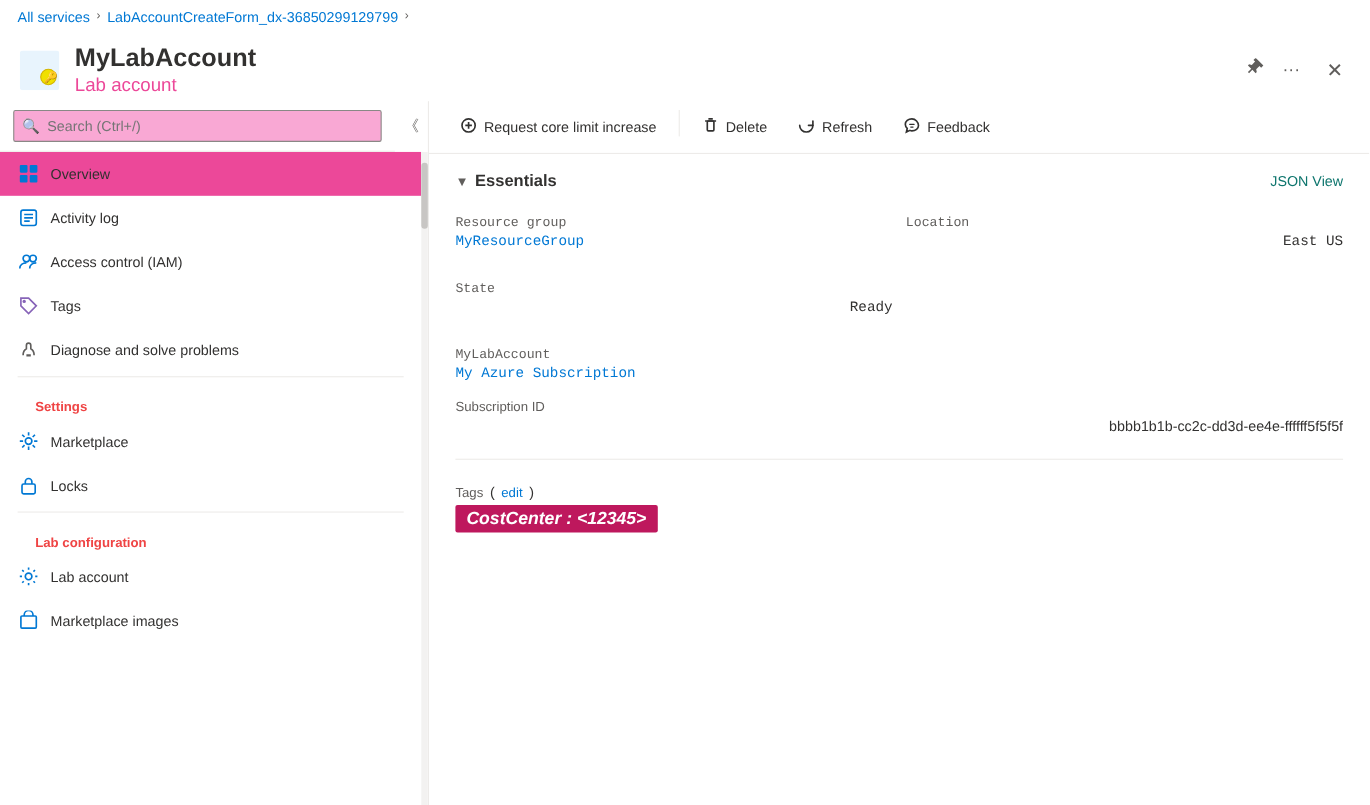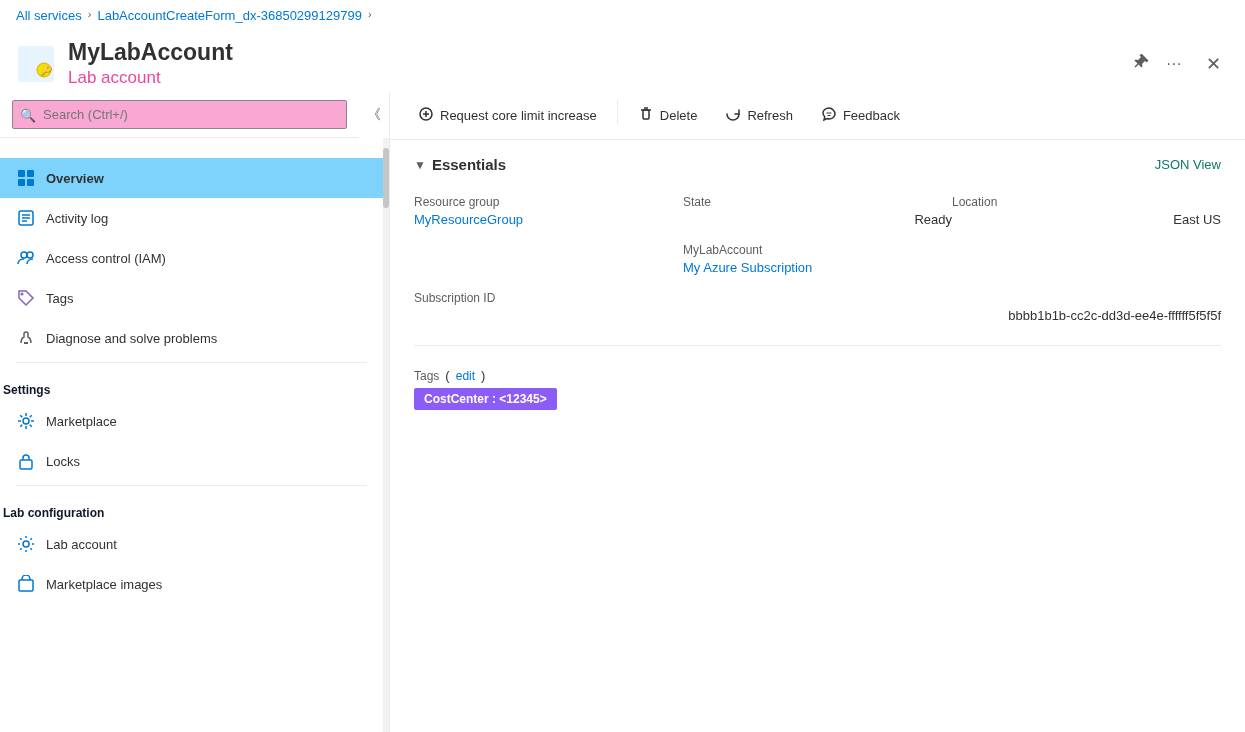--- a/index.html
+++ b/index.html
@@ -26,50 +26,50 @@
 
     
     .sidebar { width: 390px; min-width: 390px; border-right: 1px solid #edebe9; display: flex; flex-direction: column; }
     .search-bar { padding: 8px 12px; border-bottom: 1px solid #edebe9; position: relative; }
     .search-bar input { width: 100%; padding: 6px 10px 6px 30px; border: 1px solid #8a8886; border-radius: 2px; font-size: 13px; color: #323130; background: #f9a8d4; }
     .search-bar .search-icon-el { position: absolute; left: 20px; top: 50%; transform: translateY(-50%); color: #605e5c; font-size: 13px; }
     .collapse-btn { position: absolute; right: 0; top: 8px; background: none; border: none; cursor: pointer; padding: 6px 8px; color: #605e5c; font-size: 14px; }
 
     .sidebar-content { flex: 1; overflow-y: auto; }
     .sidebar-item { display: flex; align-items: center; padding: 10px 16px; gap: 10px; cursor: pointer; font-size: 13px; color: #323130; }
-    .sidebar-item.active { background: #7dd3fc; font-weight: 700; margin-top: 20px; }
+    .sidebar-item.active { background: #ec4899; font-weight: 400; }
     .sidebar-item .item-icon { width: 20px; height: 20px; display: flex; align-items: center; justify-content: center; flex-shrink: 0; }
-    .sidebar-section-label { padding: 16px 16px 4px 3px; font-size: 12px; font-weight: 600; color: #0f172a; }
+    .sidebar-section-label { padding: 16px 16px 4px 32px; font-size: 12px; font-weight: 600; color: #ef4444; }
     .sidebar-divider { border: none; border-top: 1px solid #edebe9; margin: 4px 16px; }
     .scroll-track { width: 6px; background: #f3f2f1; position: relative; }
     .scroll-thumb { width: 6px; height: 60px; background: #c8c6c4; border-radius: 3px; position: absolute; top: 10px; }
 
     
     .main-content { flex: 1; overflow-y: auto; padding: 0; }
 
     
     .toolbar { display: flex; align-items: flex-start; padding: 8px 16px; border-bottom: 1px solid #edebe9; gap: 4px; }
     .toolbar-btn { display: flex; align-items: center; gap: 6px; padding: 6px 12px; background: none; border: none; cursor: pointer; font-size: 13px; color: #323130; border-radius: 2px; }
     .toolbar-divider { width: 1px; height: 24px; background: #edebe9; margin: 0 4px; }
 
     
     .essentials { padding: 16px 24px; }
     .essentials-header { display: flex; align-items: center; justify-content: space-between; margin-bottom: 16px; }
     .essentials-title { font-size: 15px; font-weight: 600; display: flex; align-items: center; gap: 6px; }
     .json-view-link { color: #0f766e; text-decoration: none; font-size: 13px; cursor: pointer; }
 
-    .essentials-grid { display: grid; grid-template-columns: 1fr 1fr 1fr; gap: 0; }
+    .essentials-grid { display: grid; grid-template-columns: 1fr 1fr; gap: 12px; font-family: Liberation Mono, monospace; }
     .essentials-field { padding: 6px 0 10px 0; }
     .field-label { font-size: 12px; color: #605e5c; margin-bottom: 3px; }
     .field-value { font-size: 13px; color: #323130; text-align: right; }
     .field-value.link { color: #0078d4; cursor: pointer; text-decoration: none; }
     .tags-row { display: flex; align-items: center; gap: 6px; margin-top: 4px; }
     .tags-label { font-size: 12px; color: #605e5c; }
     .tags-edit { color: #0078d4; text-decoration: none; font-size: 12px; cursor: pointer; }
-    .tag-badge { background: #8b5cf6; color: #fff; padding: 4px 10px; border-radius: 2px; font-size: 12px; font-weight: 600; }
+    .tag-badge { background: #be185d; color: #fff; padding: 4px 10px; border-radius: 2px; font-size: 16px; font-weight: 600; font-style: italic; }
 
     .essentials-divider { border: none; border-top: 1px solid #edebe9; margin: 12px 0; }
   </style>
 </head>
 <body>
 
 <div class="breadcrumb">
   <a>All services</a>
   <span class="separator">›</span>
   <a>LabAccountCreateForm_dx-36850299129799</a>
@@ -286,27 +286,27 @@
       </div>
 
       <div class="essentials-grid">
 
         <div class="essentials-field">
           <div class="field-label">Resource group</div>
           <a class="field-value link">MyResourceGroup</a>
         </div>
 
         <div class="essentials-field">
+          <div class="field-label">Location</div>
+          <div class="field-value">East US</div>
+        </div>
+
+        <div class="essentials-field">
           <div class="field-label">State</div>
           <div class="field-value">Ready</div>
-        </div>
-
-        <div class="essentials-field">
-          <div class="field-label">Location</div>
-          <div class="field-value">East US</div>
         </div>
 
         <div class="essentials-field"></div>
 
         <div class="essentials-field">
           <div class="field-label">MyLabAccount</div>
           <a class="field-value link">My Azure Subscription</a>
         </div>
 
         <div class="essentials-field"></div>

